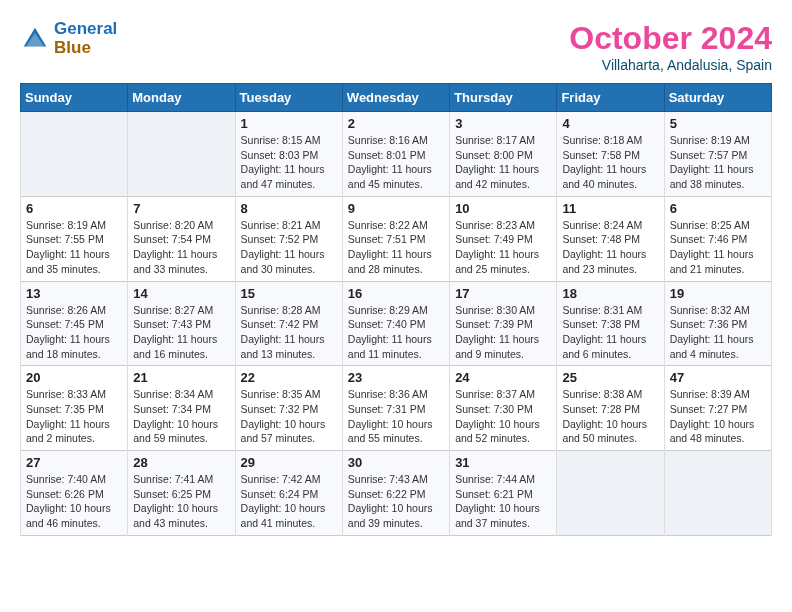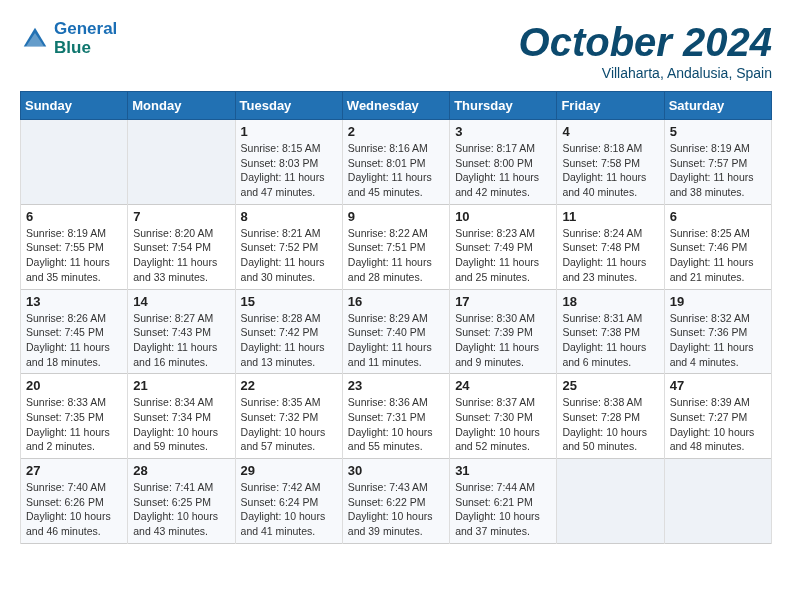--- a/index.html
+++ b/index.html
@@ -31,24 +31,23 @@
     }
     .logo-icon {
       width: 30px;
       height: 30px;
       margin-right: 4px;
     }
     .title-section {
       text-align: right;
     }
     .month-title {
-      font-size: 40px;
-      font-weight: bold;
-      color: #0c4a6e;
-      font-style: italic;
+      font-size: 32px;
+      font-weight: bold;
+      color: #ec4899;
     }
     .location {
       font-size: 14px;
       color: #0c4a6e;
     }
     table {
       width: 100%;
       border-collapse: collapse;
       font-size: 11px;
       border-radius: 19px;
@@ -96,21 +95,21 @@
 <body>
 
 <div class="header">
   <div class="logo">
     <svg class="logo-icon" viewBox="0 0 40 40">
       <polygon points="20,5 35,30 5,30" fill="#2271b3"></polygon>
       <polygon points="20,12 32,30 8,30" fill="#fff" opacity="0.3"></polygon>
     </svg>
     <div class="logo-text">
       <div><span>General</span></div>
-      <div><span style="color:#0f766e;">Blue</span></div>
+      <div><span style="color:#a16207;">Blue</span></div>
     </div>
   </div>
   <div class="title-section">
     <div class="month-title">October 2024</div>
     <div class="location">Villaharta, Andalusia, Spain</div>
   </div>
 </div>
 
 <table>
   <thead>

